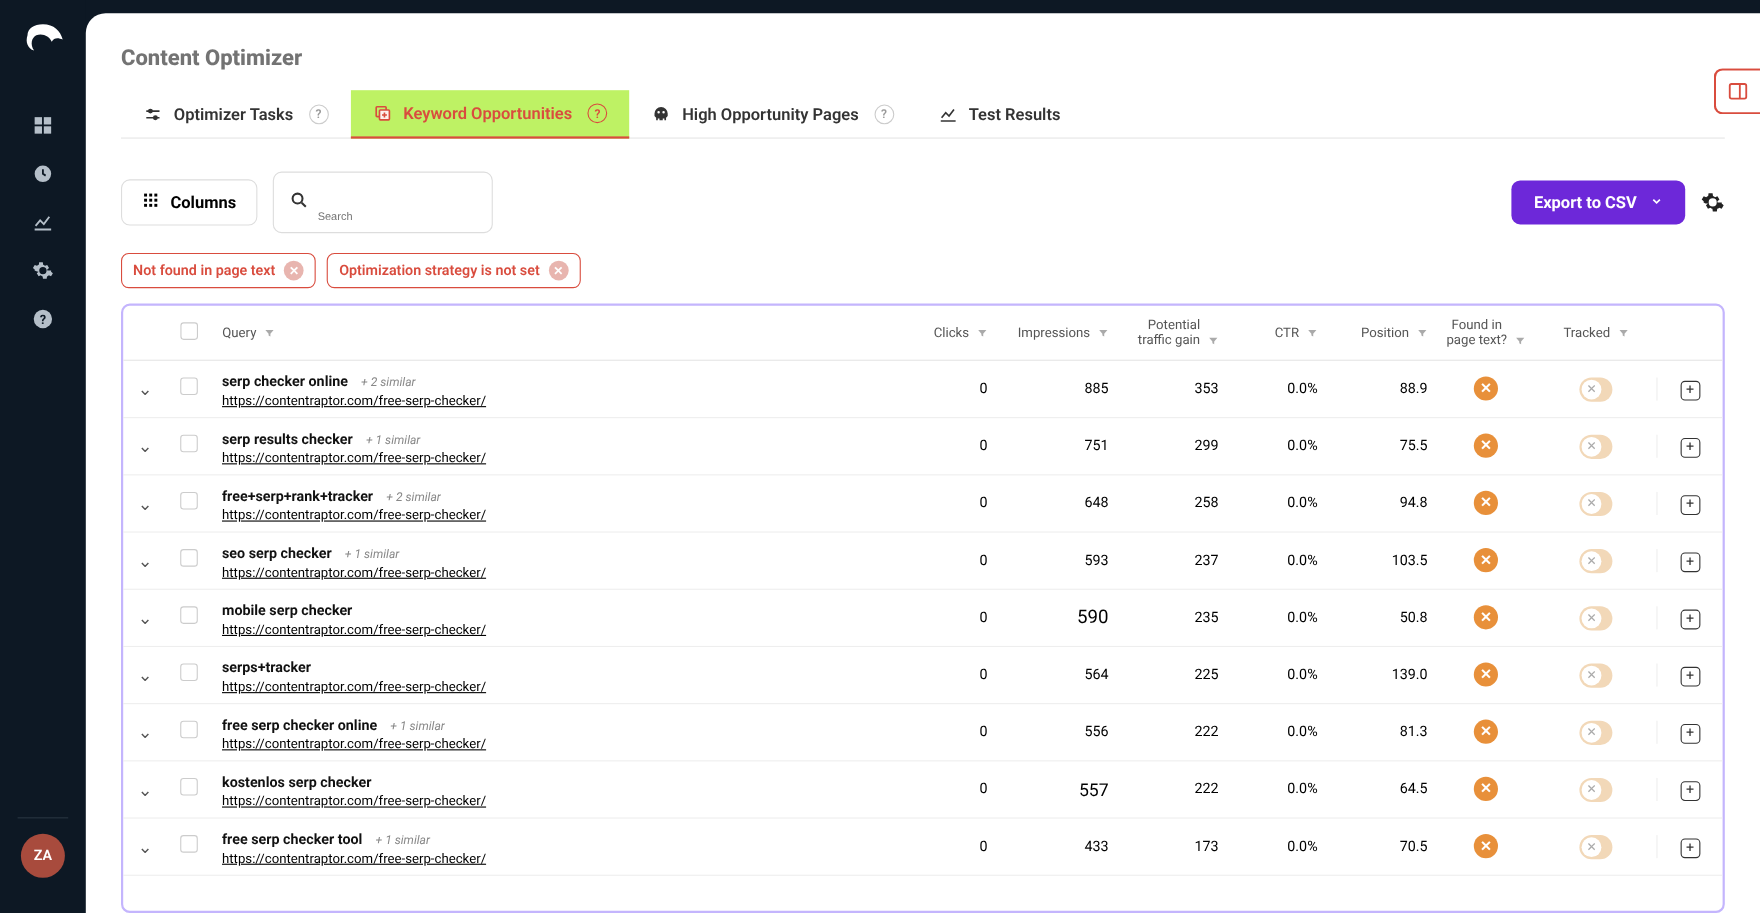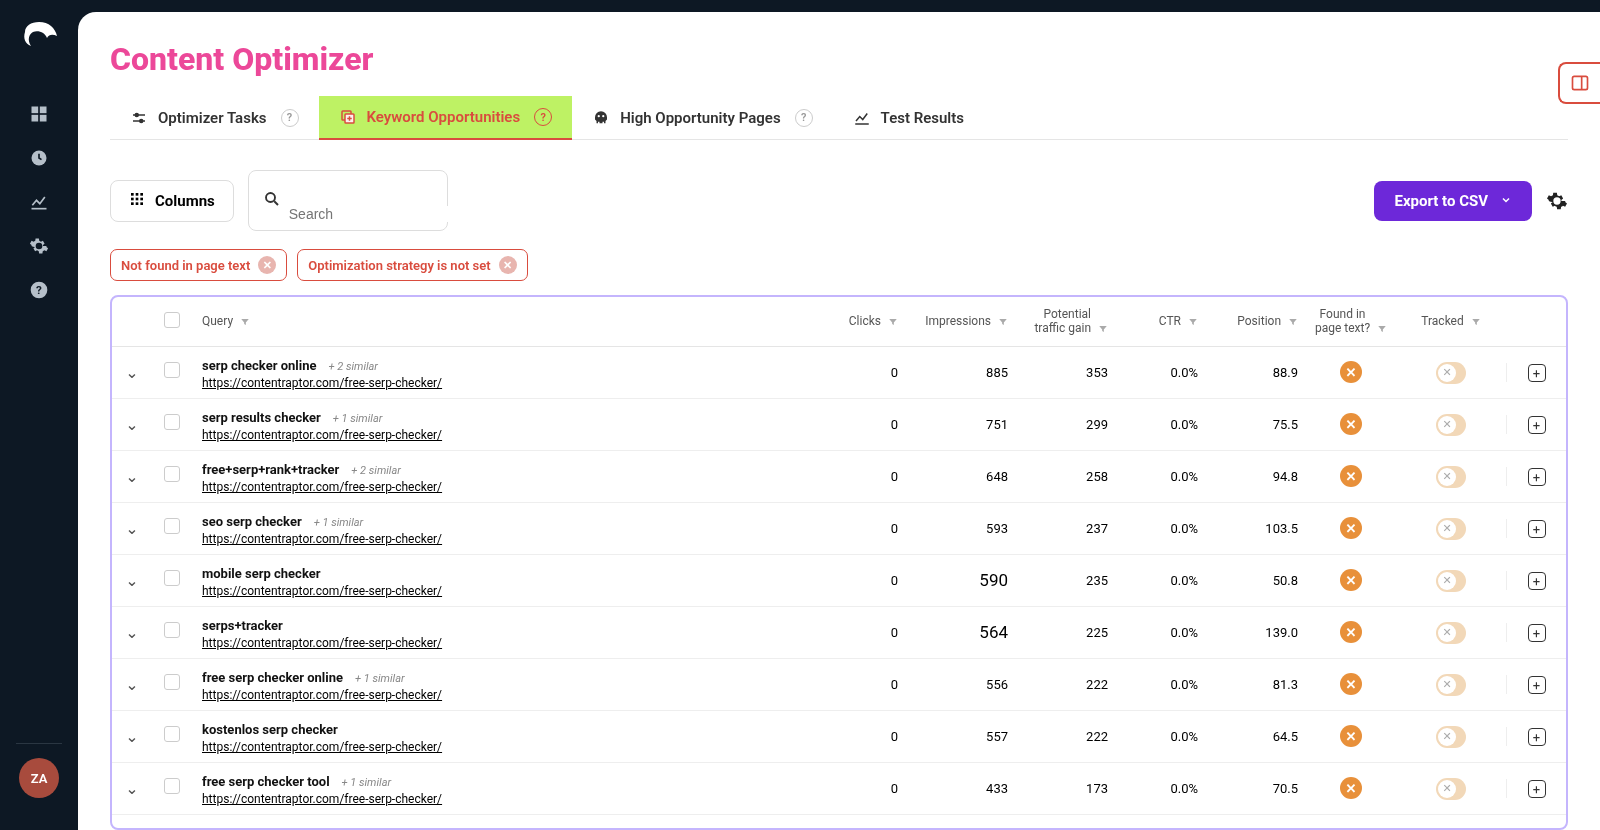--- a/index.html
+++ b/index.html
@@ -6,32 +6,32 @@
 body { font-family: -apple-system, BlinkMacSystemFont, "Segoe UI", Roboto, Arial, sans-serif; background: #0d1824; width: 1600px; height: 830px; overflow: hidden; }
 .app { display: flex; height: 100%; }
 .sidebar { width: 78px; background: #0d1824; display: flex; flex-direction: column; align-items: center; padding-top: 18px; position: relative; }
 .logo { width: 40px; height: 40px; color: #fff; margin-bottom: 36px; }
 .nav-icon { width: 40px; height: 40px; display: flex; align-items: center; justify-content: center; color: #b5bfc9; margin-bottom: 4px; cursor: pointer; border-radius: 8px; }
 .nav-icon svg { width: 20px; height: 20px; }
 .avatar { position: absolute; bottom: 32px; left: 19px; width: 40px; height: 40px; border-radius: 50%; background: #a84b3d; color: #fff; display: flex; align-items: center; justify-content: center; font-size: 13px; font-weight: 600; }
 .avatar-divider { position: absolute; bottom: 86px; left: 16px; width: 46px; height: 1px; background: #2a3642; }
 .main { flex: 1; background: #fff; border-top-left-radius: 18px; display: flex; flex-direction: column; margin-top: 12px; overflow: hidden; position: relative; }
 .page-header { padding: 28px 32px 0 32px; display: flex; align-items: flex-start; justify-content: space-between; }
-.page-title { font-size: 32px; font-weight: 800; color: #ec4899; }
+.page-title { font-size: 20px; font-weight: 800; color: #737373; }
 .panel-toggle { position: absolute; top: 50px; right: 0; width: 42px; height: 42px; border: 2px solid #d94c3e; border-right: none; border-radius: 8px 0 0 8px; display: flex; align-items: center; justify-content: center; color: #d94c3e; cursor: pointer; background: #fff; }
 .tabs { display: flex; align-items: center; margin: 18px 32px 0 32px; border-bottom: 1px solid #e5e5e5; }
 .tab { display: flex; align-items: center; gap: 10px; padding: 12px 20px; font-size: 15px; font-weight: 600; color: #333; cursor: pointer; position: relative; }
 .tab.active { background: #bef264; color: #d94c3e; border-bottom: 2px solid #d94c3e; margin-bottom: -1px; }
 .tab-icon { display: inline-flex; width: 18px; height: 18px; align-items: center; justify-content: center; }
 .tab-help { width: 18px; height: 18px; border: 1px solid #ccc; border-radius: 50%; display: flex; align-items: center; justify-content: center; font-size: 11px; color: #999; margin-left: 4px; }
 .tab.active .tab-help { border-color: #d94c3e; color: #d94c3e; }
 .toolbar { display: flex; align-items: center; margin: 30px 32px 0 32px; gap: 14px; }
 .columns-btn { display: flex; align-items: center; gap: 10px; border: 1px solid #ddd; border-radius: 8px; padding: 10px 18px; font-size: 15px; font-weight: 700; cursor: pointer; background: #fff; }
 .search-wrap { display: flex; align-items: center; border: 1px solid #ddd; border-radius: 8px; padding: 8px 14px; width: 200px; background: #fff; }
-.search-wrap input { border: none; outline: none; font-size: 14px; flex: 1; margin-top: 27px; }
+.search-wrap input { border: none; outline: none; font-size: 10px; flex: 1; margin-top: 27px; }
 .spacer { flex: 1; }
 .export-btn { background: #6d28d9; color: #fff; border-radius: 8px; padding: 11px 20px; font-size: 15px; font-weight: 700; display: flex; align-items: center; gap: 12px; cursor: pointer; }
 .gear { width: 22px; height: 22px; color: #222; cursor: pointer; }
 .chips { display: flex; gap: 10px; margin: 18px 32px 0 32px; }
 .chip { display: flex; align-items: center; gap: 8px; border: 1.5px solid #d94c3e; color: #d94c3e; border-radius: 7px; padding: 6px 10px; font-size: 13px; font-weight: 600; }
 .chip-x { width: 18px; height: 18px; border-radius: 50%; background: #e8b5af; color: #fff; display: flex; align-items: center; justify-content: center; font-size: 11px; cursor: pointer; }
 .table-wrap { margin: 14px 32px 0 32px; border: 2px solid #c4b5fd; border-radius: 8px; flex: 1; display: flex; flex-direction: column; overflow: hidden; }
 .thead { display: flex; align-items: center; padding: 10px 0; border-bottom: 1px solid #e5e5e5; font-size: 12px; color: #555; }
 .th, .td { padding: 0 8px; }
 .col-exp { width: 40px; text-align: center; }
@@ -390,21 +390,21 @@
   </div>
           <div class="row">
     <div class="td col-exp"><span class="expand">⌄</span></div>
     <div class="td col-chk"><span class="chk"></span></div>
     <div class="td col-query">
       <span class="q-main">serps+tracker</span>
       
       <a class="q-url">https://contentraptor.com/free-serp-checker/</a>
     </div>
     <div class="td col-clicks" style="font-size:13px">0</div>
-    <div class="td col-impr" style="font-size:17px">564</div>
+    <div class="td col-impr" style="font-size:13px">564</div>
     <div class="td col-pot" style="font-size:13px">225</div>
     <div class="td col-ctr" style="font-size:13px">0.0%</div>
     <div class="td col-pos" style="font-size:13px">139.0</div>
     <div class="td col-found"><span class="found-badge">✕</span></div>
     <div class="td col-tracked"><span class="tracked-pill">
                 <span class="tracked-x">✕</span>
               </span></div>
     <div class="td col-add"><span class="add-btn">+</span></div>
   </div>
           <div class="row">
@@ -428,21 +428,21 @@
   </div>
           <div class="row">
     <div class="td col-exp"><span class="expand">⌄</span></div>
     <div class="td col-chk"><span class="chk"></span></div>
     <div class="td col-query">
       <span class="q-main">kostenlos serp checker</span>
       
       <a class="q-url">https://contentraptor.com/free-serp-checker/</a>
     </div>
     <div class="td col-clicks" style="font-size:13px">0</div>
-    <div class="td col-impr" style="font-size:13px">557</div>
+    <div class="td col-impr" style="font-size:16px">557</div>
     <div class="td col-pot" style="font-size:13px">222</div>
     <div class="td col-ctr" style="font-size:13px">0.0%</div>
     <div class="td col-pos" style="font-size:13px">64.5</div>
     <div class="td col-found"><span class="found-badge">✕</span></div>
     <div class="td col-tracked"><span class="tracked-pill">
                 <span class="tracked-x">✕</span>
               </span></div>
     <div class="td col-add"><span class="add-btn">+</span></div>
   </div>
           <div class="row">

